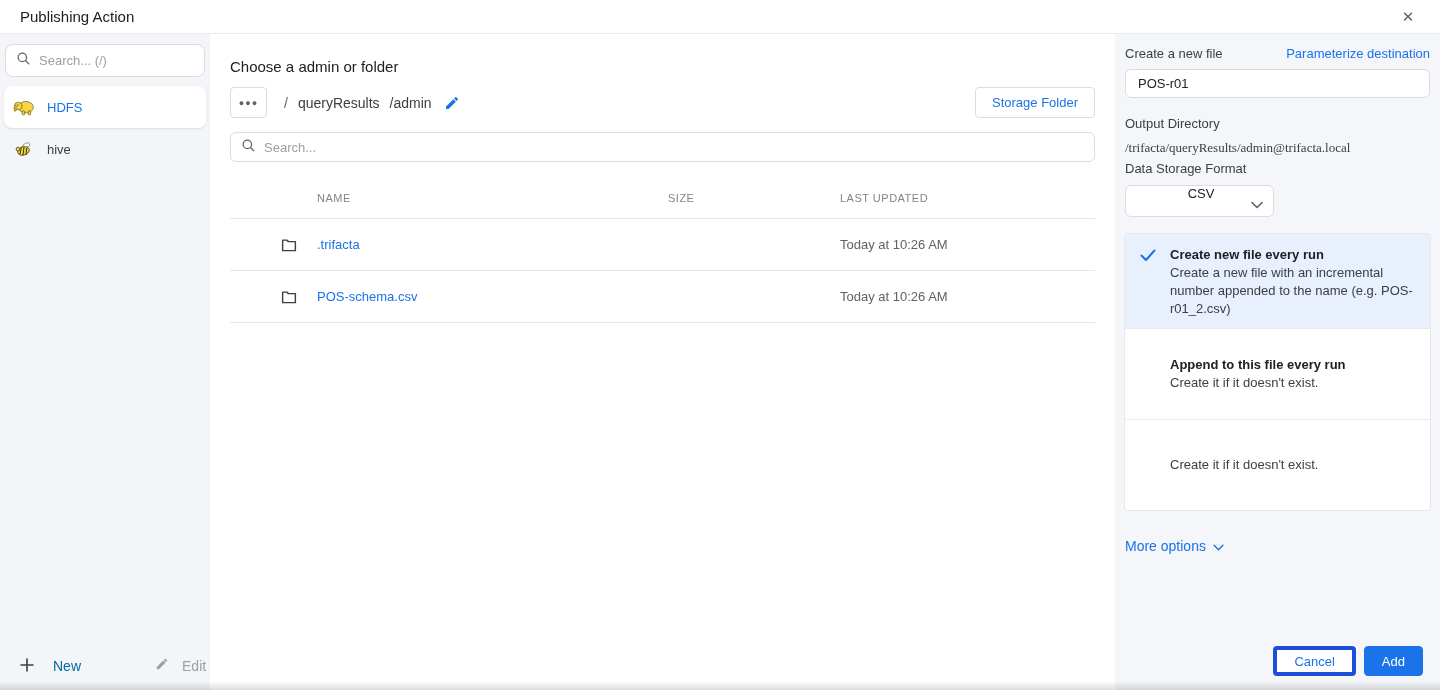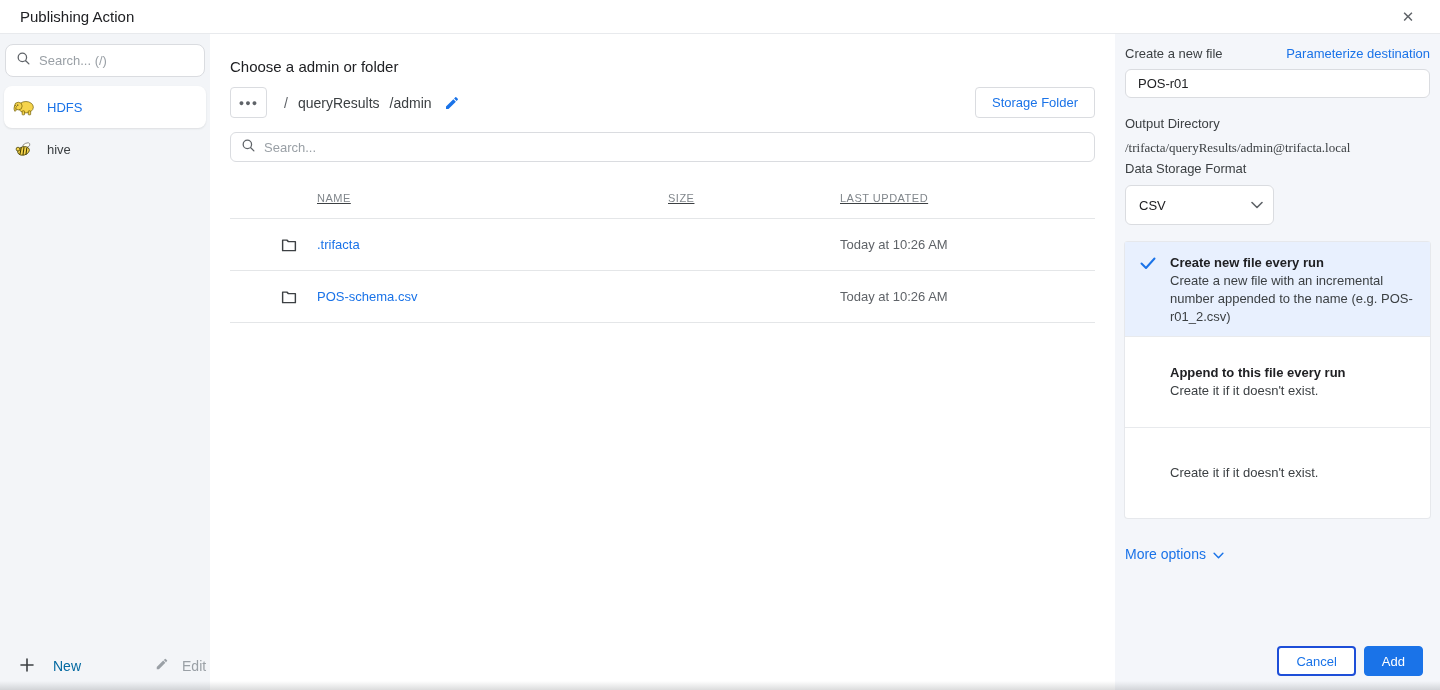--- a/index.html
+++ b/index.html
@@ -48,58 +48,58 @@
   .create-folder-btn { margin-left:auto; height:31px; padding:0 16px; background:#fff; border:1px solid #dadce0;
     border-radius:4px; color:#1a73e8; font-size:13px; font-weight:500; cursor:pointer;
     font-family:"Liberation Sans", sans-serif; }
   .main-search { margin-top:14px; height:30px; border:1px solid #dadce0; border-radius:6px; display:flex;
     align-items:center; padding:0 10px; gap:8px; }
   .main-search input { border:none; outline:none; flex:1; font-size:13px; color:#3c4043; background:transparent;
     font-family:"Liberation Sans", sans-serif; }
 
   .ftable { margin-top:16px; }
   .frow { display:grid; grid-template-columns:87px 351px 172px auto; align-items:center; }
-  .fhead { height:41px; border-bottom:1px solid #e4e6e8;text-decoration:underline; }
+  .fhead { height:41px; border-bottom:1px solid #e4e6e8; }
   .fhead .fcol { font-size:11px; font-weight:500; color:#80868b; letter-spacing:0.5px; }
   .fitem { height:52px; border-bottom:1px solid #e4e6e8; }
   .ficon { margin-left:50px; display:flex; }
   .fname { color:#1a73e8; font-size:13px; font-weight:500; cursor:pointer; }
   .fsize { font-size:13px; color:#5f6368; }
   .fdate { font-size:13px; color:#5f6368; }
 
   
   .panel { width:325px; flex:0 0 325px; background:#f4f6fa; padding:12px 10px 0 10px; position:relative; }
   .p-row1 { display:flex; align-items:baseline; justify-content:space-between; }
   .p-label { font-size:13px; color:#3c4043; }
   .p-link { font-size:13px; color:#1a73e8; cursor:pointer; text-decoration:none; }
   .p-input { margin-top:8px; width:100%; height:29px; background:#fff; border:1px solid #dadce0; border-radius:6px;
     padding:0 12px; font-size:13px; color:#202124; outline:none; font-family:"Liberation Sans", sans-serif; }
   .p-outdir-label { margin-top:18px; font-size:13px; color:#3c4043; }
   .p-outdir-value { margin-top:9px; font-size:13px; color:#3c4043; word-break:break-all;font-family:Liberation Serif, serif; }
   .p-format-label { margin-top:5px; font-size:13px; color:#3c4043; }
-  .p-select { margin-top:9px; width:149px; height:40px; background:#fff; border:1px solid #dadce0; border-radius:6px;
-    display:flex; align-items:center; padding:0 10px 0 13px; cursor:pointer; }
+  .p-select { margin-top:9px; width:149px; height:32px; background:#fff; border:1px solid #dadce0; border-radius:6px;
+    display:flex; align-items:center; padding:0 10px 0 13px; cursor:pointer;flex-direction:column; }
   .p-select-value { font-size:13px; color:#202124; }
   .p-select .chev { margin-left:auto; display:flex; }
 
   .opts { margin-top:17px; background:#fff; border-radius:3px; box-shadow:0 0 0 1px rgba(218,220,224,0.55); }
   .opt { display:flex; padding:12px 12px 10px 0; min-height:91px; cursor:pointer; }
   .opt + .opt { border-top:1px solid #e8eaed; }
   .opt.selected { background:#e8f0fe; }
   .opt-check { width:45px; flex:0 0 45px; display:flex; justify-content:center; padding-top:3px; }
   .opt-body { flex:1; }
   .opt.center { align-items:center; padding-top:0; padding-bottom:0; }
   .opt-title { font-size:13px; font-weight:700; color:#202124; line-height:18px; }
   .opt-desc { font-size:13px; color:#3c4043; line-height:18px; }
 
   .more-options { margin-top:28px; display:inline-flex; align-items:center; gap:7px; color:#1a73e8;
     font-size:14px; cursor:pointer;justify-content:flex-end; }
 
   .p-actions { position:absolute; right:17px; bottom:14px; display:flex; gap:8px; }
-  .btn-cancel { height:30px; padding:0 17px; background:#fff; border:2px solid #1d4ed8; border-radius:4px;
+  .btn-cancel { height:30px; padding:0 17px; background:#fff; border:4px solid #1d4ed8; border-radius:4px;
     color:#1a73e8; font-size:13px; font-weight:500; cursor:pointer; font-family:"Liberation Sans", sans-serif; }
   .btn-add { height:30px; padding:0 17px; background:#1a73e8; border:1px solid #1a73e8; border-radius:4px;
     color:#fff; font-size:13px; font-weight:500; cursor:pointer; font-family:"Liberation Sans", sans-serif; }
 </style>
 </head>
 <body>
 
 <div class="dialog">
 
   <div class="hdr">

